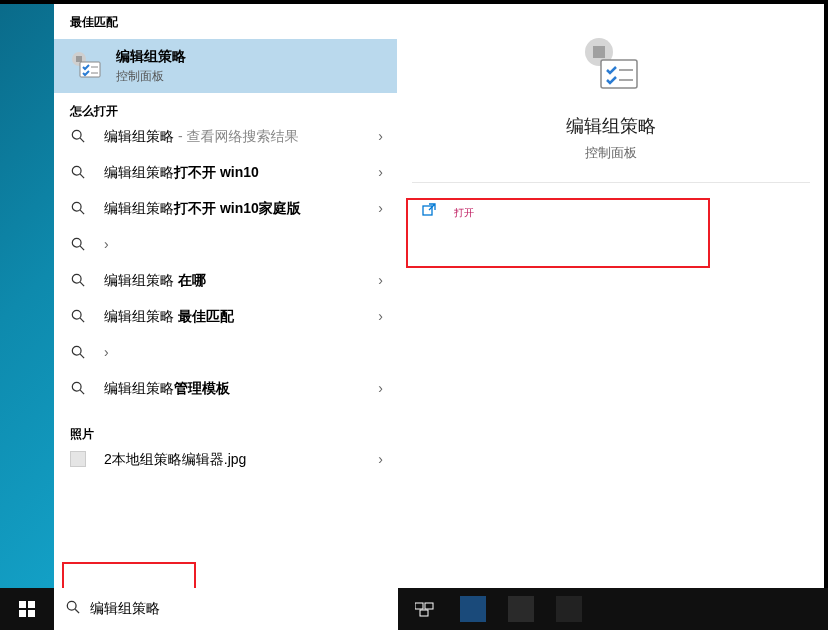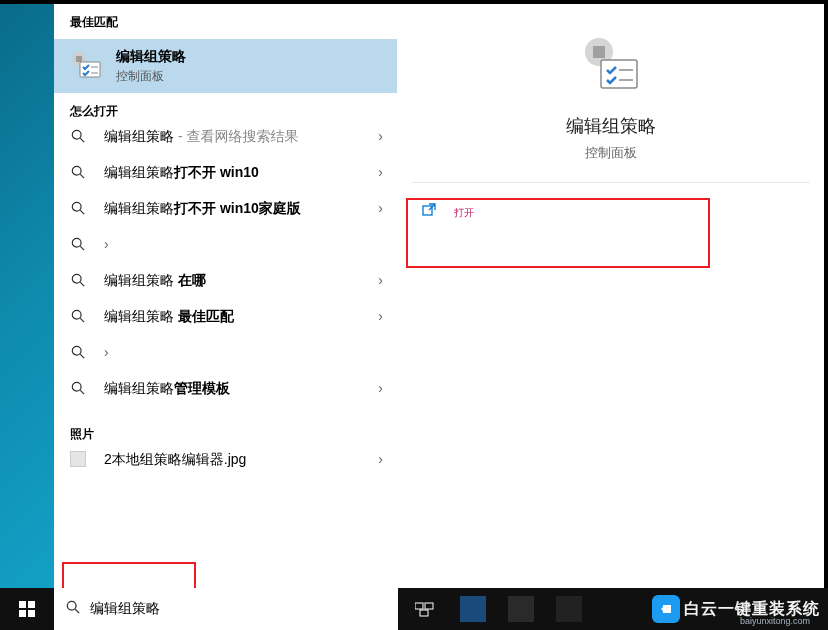--- a/index.html
+++ b/index.html
@@ -292,22 +292,13 @@
         <div style="width:26px;height:26px;background:#1a4a7a"></div>
       </div>
     <div class="tb-item">
         <div style="width:26px;height:26px;background:#2a2a2a"></div>
       </div>
     <div class="tb-item">
         <div style="width:26px;height:26px;background:#222"></div>
       </div>
   </div>
 
-  <div class="watermark">
-    <div class="wm-badge">
-      <svg width="16" height="16" viewBox="0 0 16 16">
-          <path d="M3 8 l2 -2 v4 z M5 4 h8 v8 h-8 z" fill="#fff"></path>
-        </svg>
-    </div>
-    <span class="wm-text">白云一键重装系统</span>
-    <span class="wm-sub">baiyunxitong.com</span>
-  </div>
 </div>
 
 </body></html>

